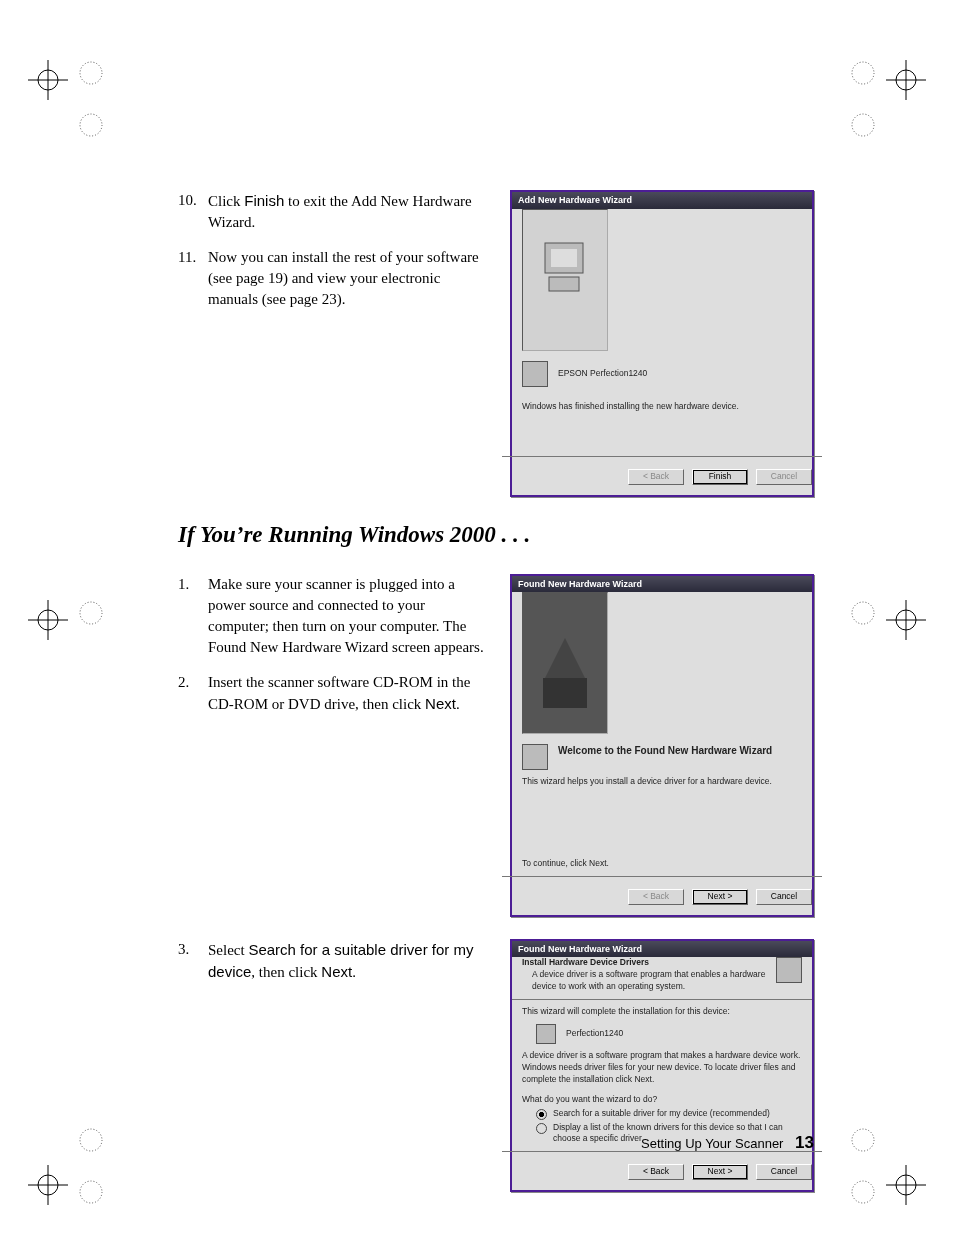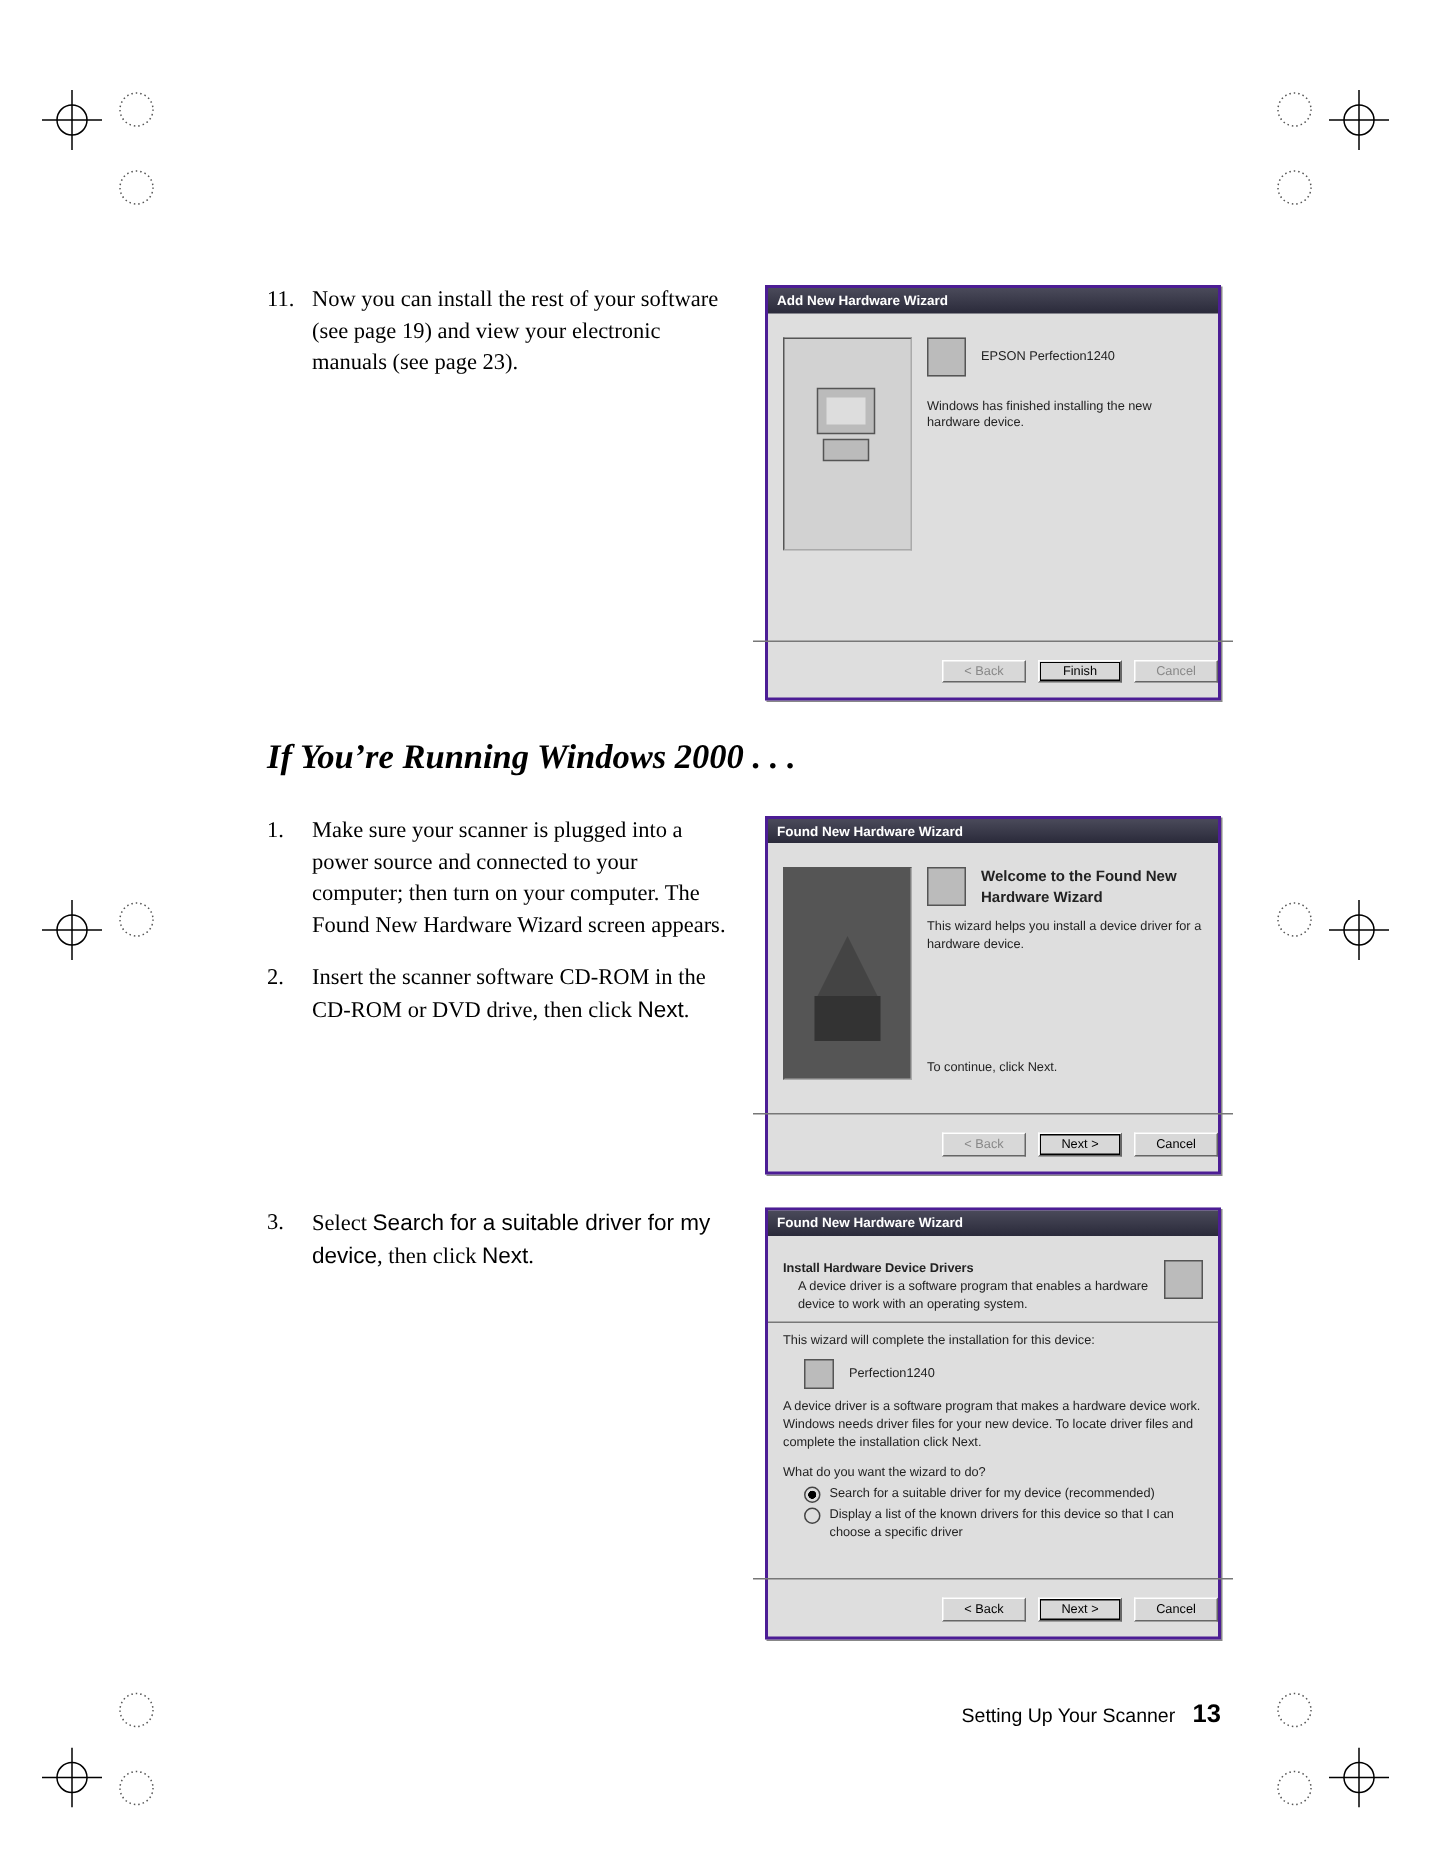--- a/index.html
+++ b/index.html
@@ -26,21 +26,21 @@
   .sans{font-family:Arial,Helvetica,sans-serif;}
   h2{font-family:Liberation Serif, serif;font-style:italic;font-weight:bold;
     font-size:23px;margin:18px 0 22px 0;}
 
   
   .dlg{width:300px;border:2px solid #4c1d95;background:#dedede;
     font-family:Tahoma,Arial,sans-serif;font-size:8.5px;color:#222;
     box-shadow:1px 1px 0 #888;}
   .dlg .titlebar{background:linear-gradient(#4a4a5a,#2a2a3a);color:#fff;
     font-weight:bold;padding:2px 6px;font-size:9px;}
-  .dlg .bodyarea{padding:16px 10px;}
+  .dlg .bodyarea{padding:0 10px;flex-direction:column;}
   .dlg .btnrow{display:flex;justify-content:flex-end;gap:8px;
     padding:6px 0 10px 10px;}
   .dlg button{font:inherit;font-size:8.5px;padding:1px 0;min-width:56px;
     background:#d8d8d8;border:1px solid #666;border-top-color:#fff;
     border-left-color:#fff;}
   .dlg button.disabled{color:#888;}
   .dlg button.default{box-shadow:0 0 0 1px #000 inset;}
   .sidegraphic{width:84px;height:140px;background:#d2d2d2;border:1px inset #aaa;
     display:flex;align-items:center;justify-content:center;color:#555;}
   .flexrow{display:flex;gap:10px;align-items:flex-start;}
@@ -121,20 +121,26 @@
         <circle cx="13" cy="13" r="11" fill="none" stroke="#555" stroke-dasharray="1 2"></circle>
       </svg></div>
   <div class="spin r e"><svg viewBox="0 0 26 26">
         <circle cx="13" cy="13" r="11" fill="none" stroke="#555" stroke-dasharray="1 2"></circle>
       </svg></div>
 
   <div class="row">
     <div class="textcol">
       <ol>
         <li>
+          <span class="num">10.</span>
+          <span class="body">
+            <span>Click </span><span class="sans" style="font-weight:normal">Finish</span><span> to exit the Add New Hardware Wizard.</span>
+          </span>
+        </li>
+        <li>
           <span class="num">11.</span>
           <span class="body">Now you can install the rest of your software (see page 19) and view your electronic manuals (see page 23).</span>
         </li>
       </ol>
     </div>
 
     <div class="dlg">
       <div class="titlebar">Add New Hardware Wizard</div>
       <div class="bodyarea flexrow">
         <div class="sidegraphic">

